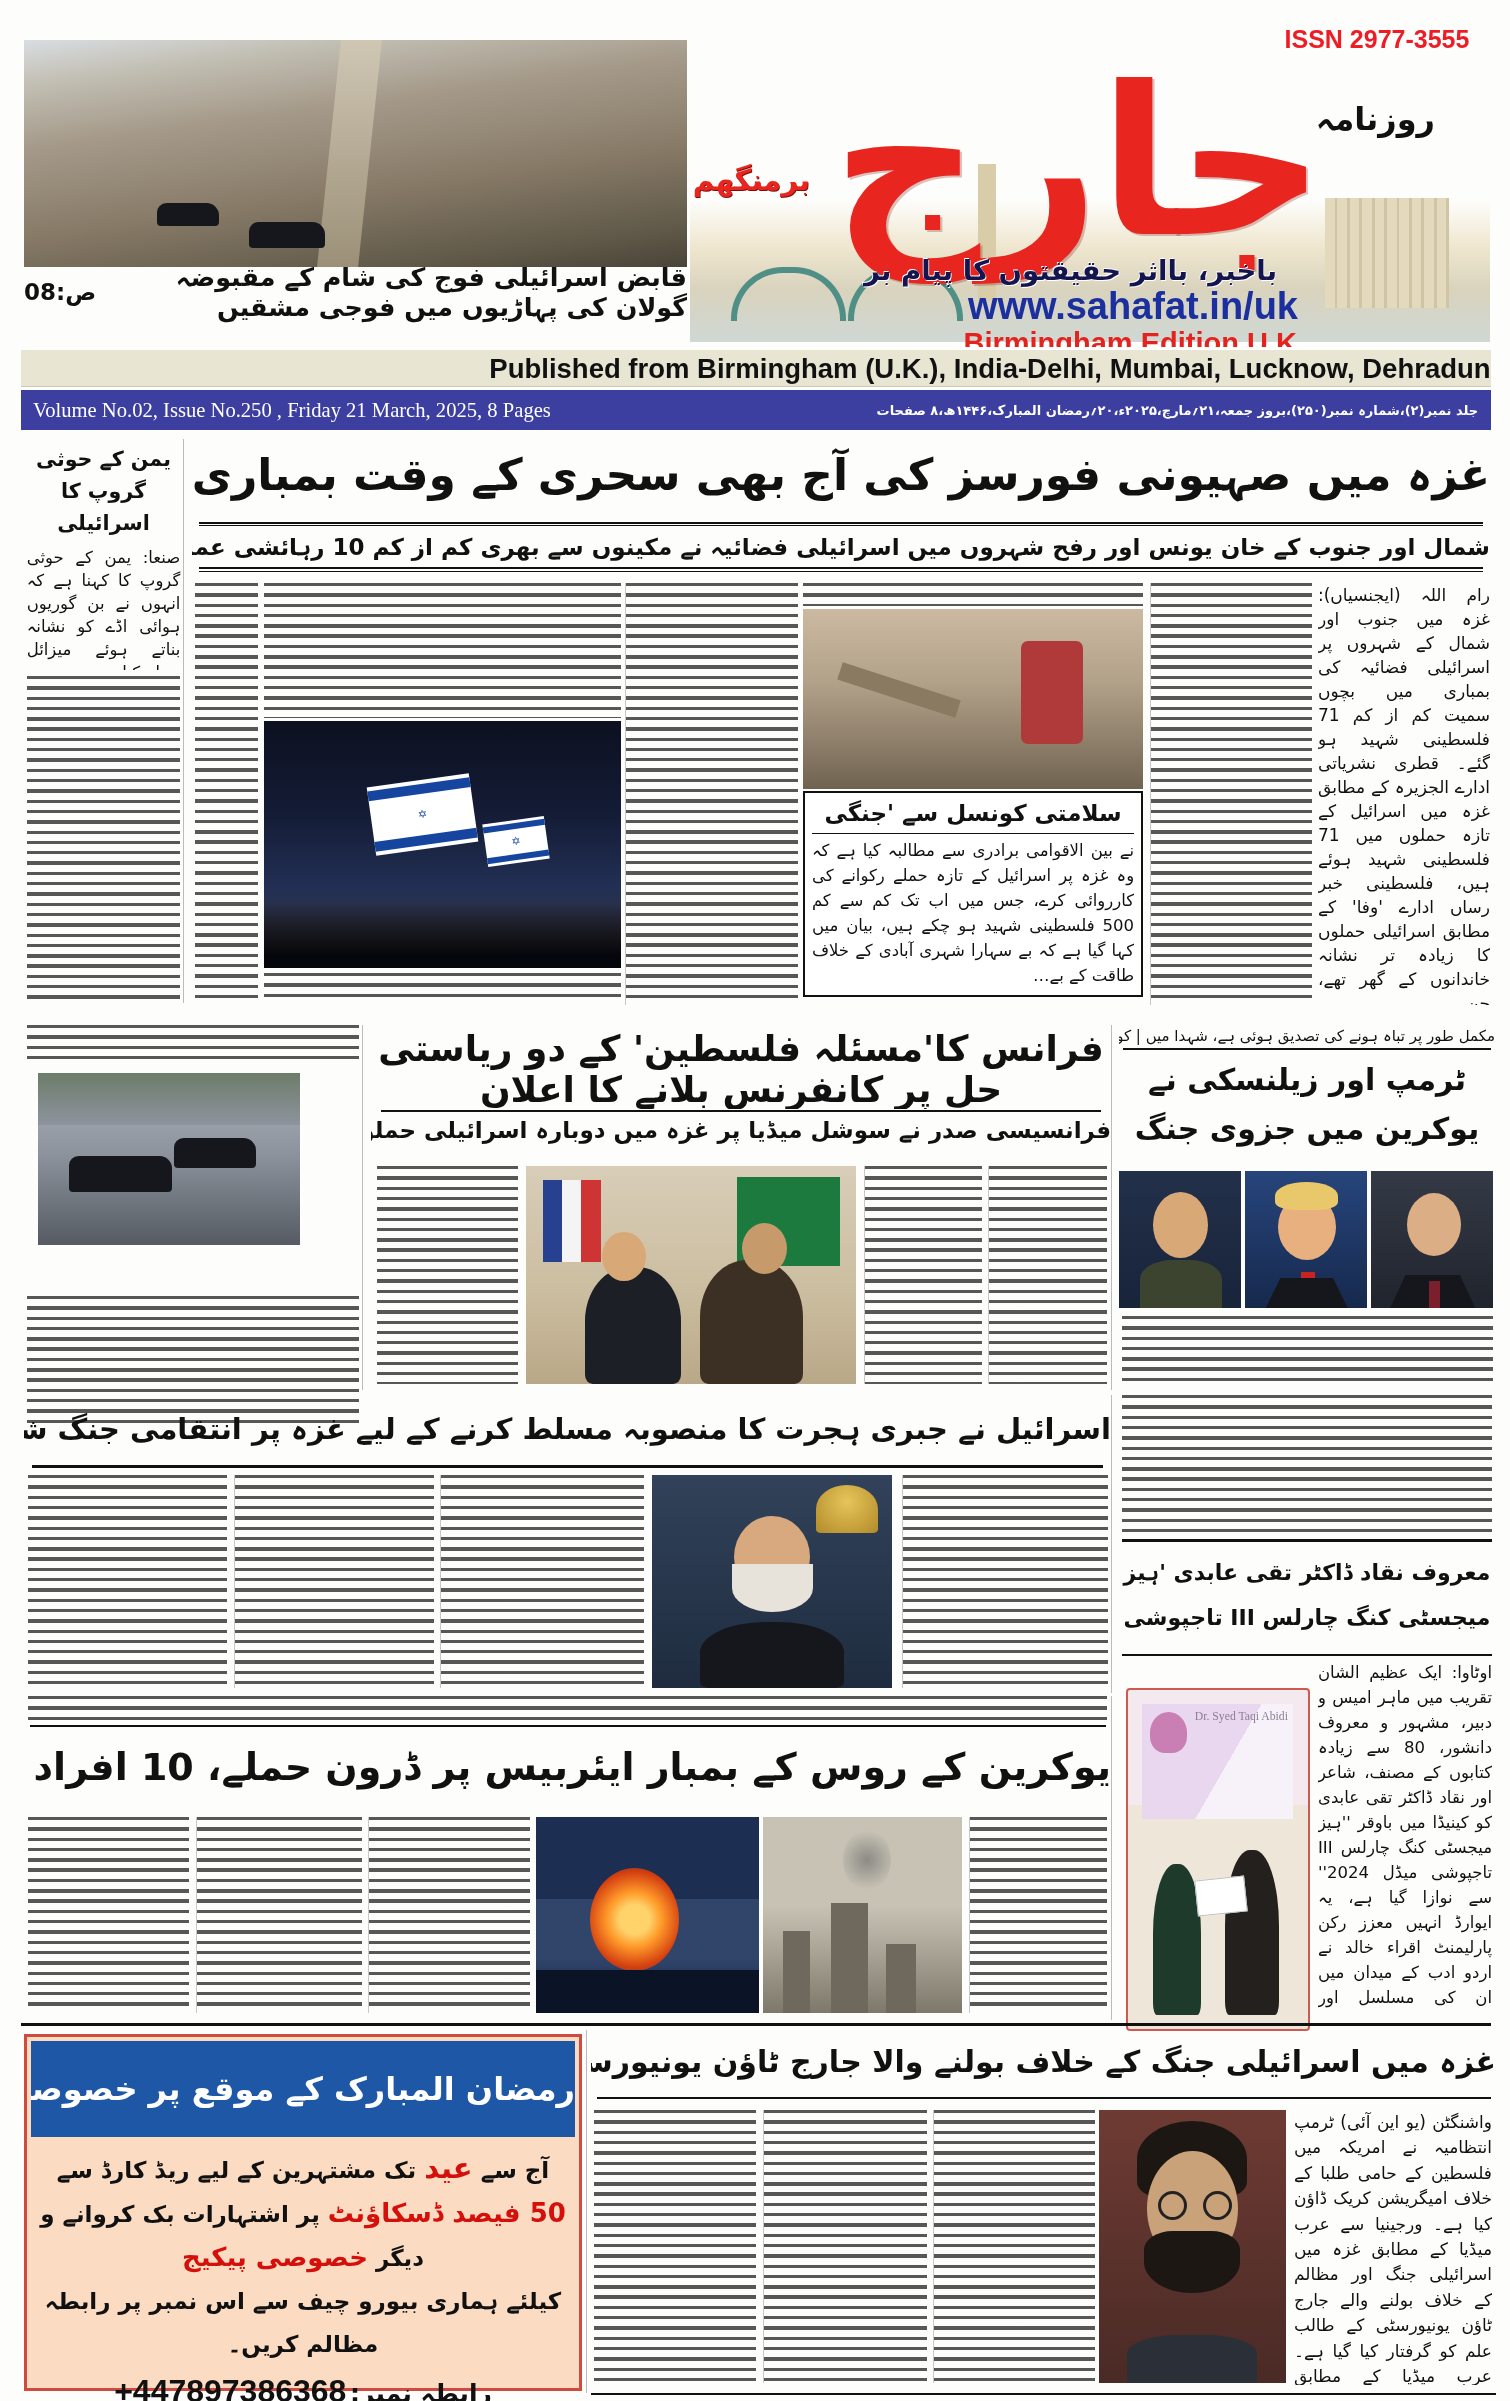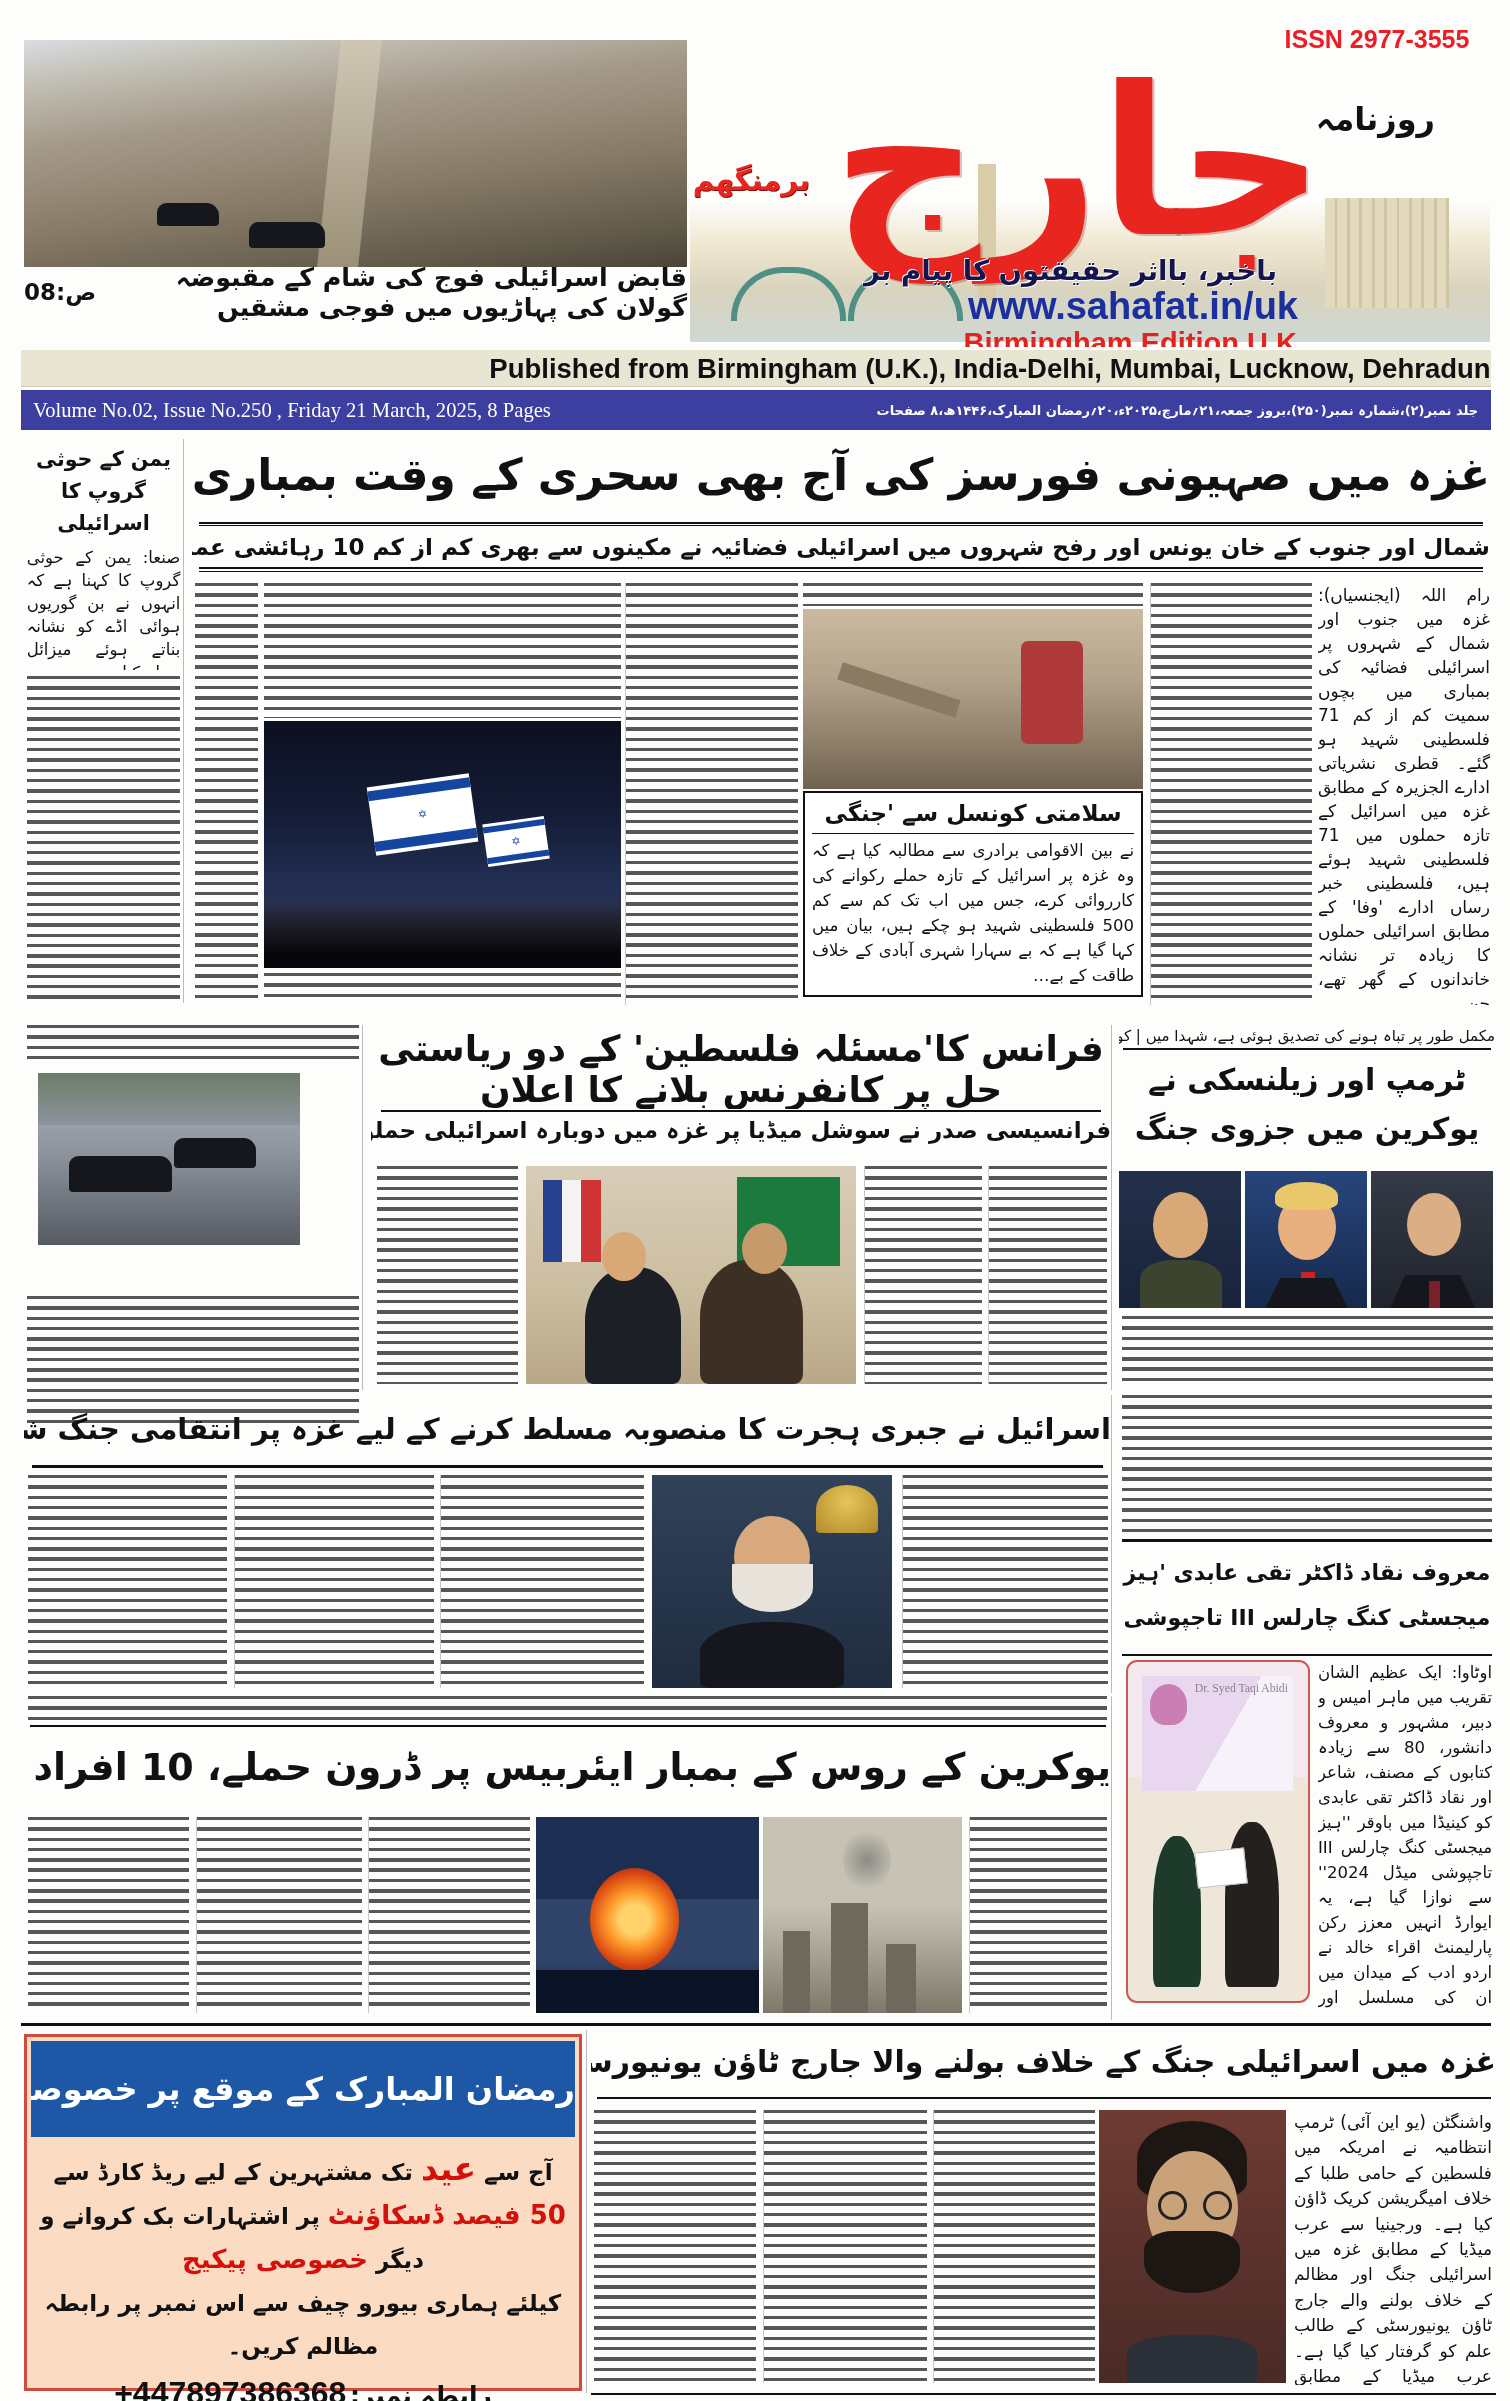--- a/index.html
+++ b/index.html
@@ -30,21 +30,21 @@
   .ph-macron{background:linear-gradient(180deg,#d8cdb8 0%,#cbbd9f 58%,#b9a888 100%);}
   .fr-flag{position:absolute;width:58px;height:82px;background:linear-gradient(90deg,#27408f 0 33%,#f4f4f4 33% 66%,#cf3434 66% 100%);}
   .sa-flag{position:absolute;width:103px;height:89px;background:#1d7a3f;}
   .sil{position:absolute;background:#1d1f26;border-radius:46% 46% 8% 8%;}
   .face{position:absolute;background:#d9a877;border-radius:50%;}
   .ph-zel{background:linear-gradient(180deg,#23304a,#18243a);}
   .ph-trump{background:linear-gradient(180deg,#27457c,#16294d);}
   .ph-putin{background:linear-gradient(180deg,#343a46,#20242d);}
   .ph-mashal{background:linear-gradient(180deg,#31425a,#1f2c3f);}
   .dome{position:absolute;background:radial-gradient(circle at 50% 35%,#e8c55a,#b08a2a);border-radius:50% 50% 8% 8%;}
-  .ph-abidi{background:linear-gradient(180deg,#f3e9ee 0 34%,#efe6da 34% 100%);border:2.7px solid #cc5a52;border-radius:11px;}
+  .ph-abidi{background:linear-gradient(180deg,#f3e9ee 0 34%,#efe6da 34% 100%);border:2.7px solid #cc5a52;border-radius:4px;margin-top:28px;}
   .slide{position:absolute;background:linear-gradient(120deg,#e9d7ef 0 55%,#f7f2fa 55% 100%);}
   .ph-boom{background:linear-gradient(180deg,#1c2f52 0 42%,#31456b 42% 72%,#14233f 100%);}
   .fireball{position:absolute;background:radial-gradient(circle,#ffd26a 0 22%,#ff9a2a 40%,#d43f10 70%,rgba(80,20,5,0) 100%);border-radius:50%;}
   .ph-city{background:linear-gradient(180deg,#c7c2b4 0 45%,#a8a294 70%,#7d7869 100%);}
   .bldg{position:absolute;background:#6e695c;}
   .ph-student{background:linear-gradient(180deg,#6e3b33,#4a2a26);}
   .glasses{position:absolute;width:23px;height:23px;border:3.4px solid #222;border-radius:50%;}
   .hair{position:absolute;background:#1c1713;border-radius:50% 50% 20% 20%;}
   
   .skyline{background:linear-gradient(180deg,rgba(255,255,255,0) 0 52%,#efe6cf 68%,#d9d3bd 82%,#cfd8d4 100%);}
@@ -246,21 +246,21 @@
       <div class="abs" style="left:27.5px;bottom:0;width:130px;height:48px;background:#2a2f38;border-radius:40% 40% 0 0;"></div>
     </div>
     <div class="abs urdu hidden-overflow" style="left:703px;top:80px;width:198px;height:275px;font-size:17px;line-height:25.4px;text-align:justify;">واشنگٹن (یو این آئی) ٹرمپ انتظامیہ نے امریکہ میں فلسطین کے حامی طلبا کے خلاف امیگریشن کریک ڈاؤن کیا ہے۔ ورجینیا سے عرب میڈیا کے مطابق غزہ میں اسرائیلی جنگ اور مظالم کے خلاف بولنے والے جارج ٹاؤن یونیورسٹی کے طالب علم کو گرفتار کیا گیا ہے۔ عرب میڈیا کے مطابق امیگریشن حکام نے جارج ٹاؤن یونیورسٹی کے ہندوستانی طالب علم کو ورجینیا سے گرفتار کیا۔ ٹرمپ انتظامیہ کے امیگریشن کریک ڈاؤن کے تحت فلسطینی حمایت پر ہندوستانی طالب علم کو ملک بدر کرنے کے لیے امیگریشن افسران نے حراست میں لے لیا۔</div>
   </div>
 
   <div class="abs" style="left:586px;top:2030px;width:0.7px;height:363px;background:#bbb;"></div>
 
   <div class="abs" style="left:24px;top:2034px;width:558px;height:357px;border:3.4px solid #cf4a3f;box-sizing:border-box;background:#fbdcc3;">
     <div class="urdu b ctr" style="background:#1e57a5;color:#fff;font-size:32px;height:96px;line-height:96px;margin:4.1px;white-space:nowrap;overflow:hidden;">رمضان المبارک کے موقع پر خصوصی آفر</div>
     <div class="urdu b ctr" style="font-size:23px;line-height:43px;margin-top:9.6px;">
-      <span>آج سے </span><span style="color:#d50f0a;font-size:33px;">عید</span><span> تک مشتہرین کے لیے ریڈ کارڈ سے</span>
+      <span>آج سے </span><span style="color:#d50f0a;font-size:29px;">عید</span><span> تک مشتہرین کے لیے ریڈ کارڈ سے</span>
     </div>
     <div class="urdu b ctr" style="font-size:23px;line-height:43px;">
       <span style="color:#d50f0a;font-size:26px;">50 فیصد ڈسکاؤنٹ</span><span> پر اشتہارات بک کروانے و دیگر </span><span style="color:#d50f0a;font-size:26px;">خصوصی پیکیج</span>
     </div>
     <div class="urdu b ctr" style="font-size:23px;line-height:43px;">کیلئے ہماری بیورو چیف سے اس نمبر پر رابطہ مظالم کریں۔</div>
     <div class="ctr" style="margin-top:6.9px;direction:rtl;">
       <span class="urdu b" style="font-size:25px;">رابطہ نمبر:</span>
       <span class="lat b" style="font-size:32px;direction:ltr;unicode-bidi:embed;">+447897386368</span>
     </div>
 

